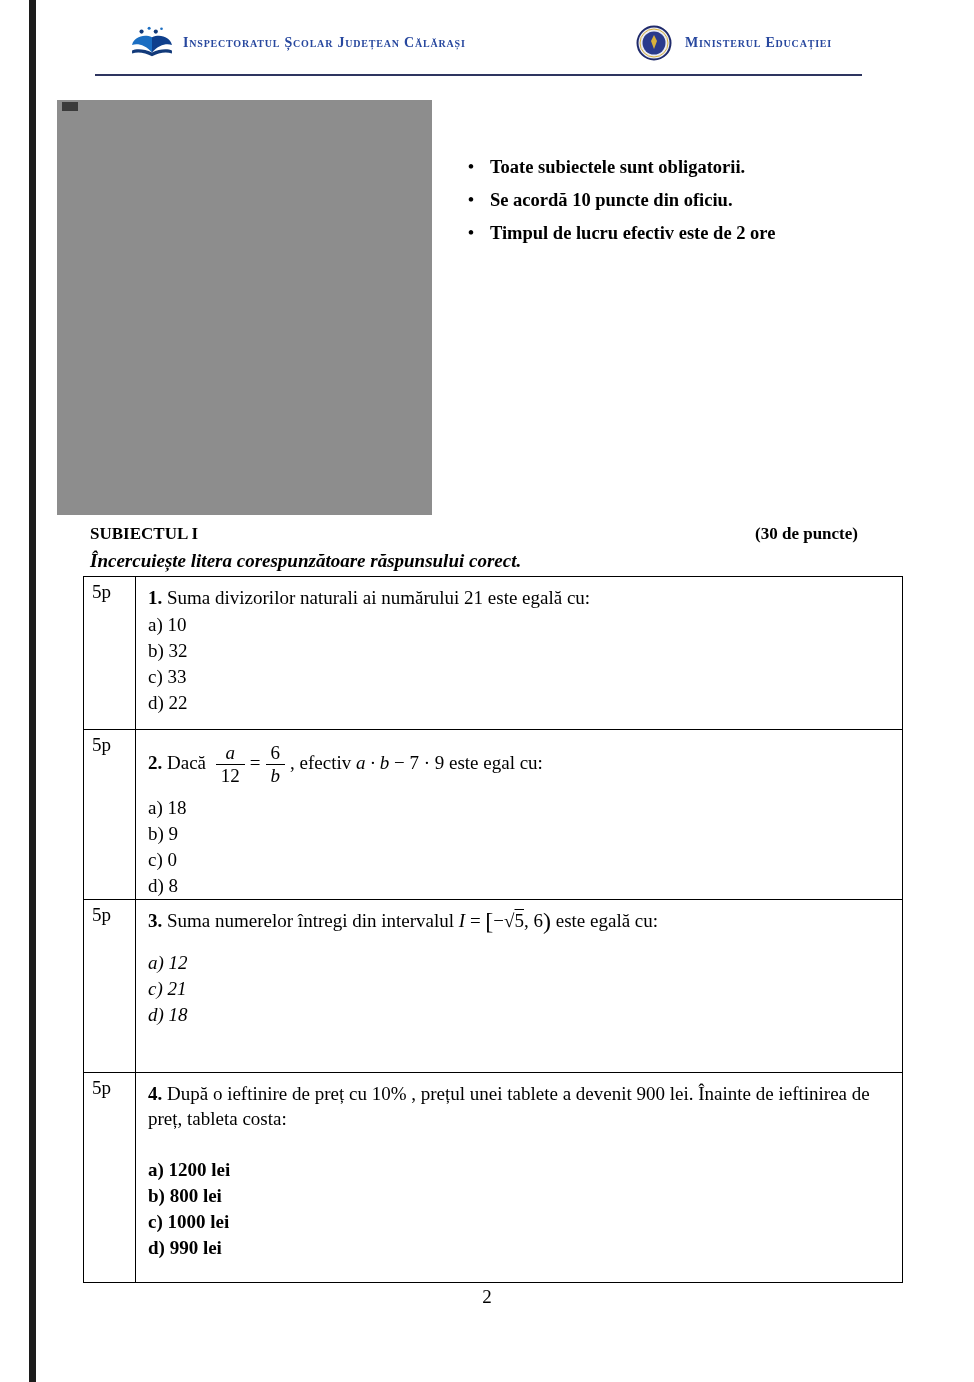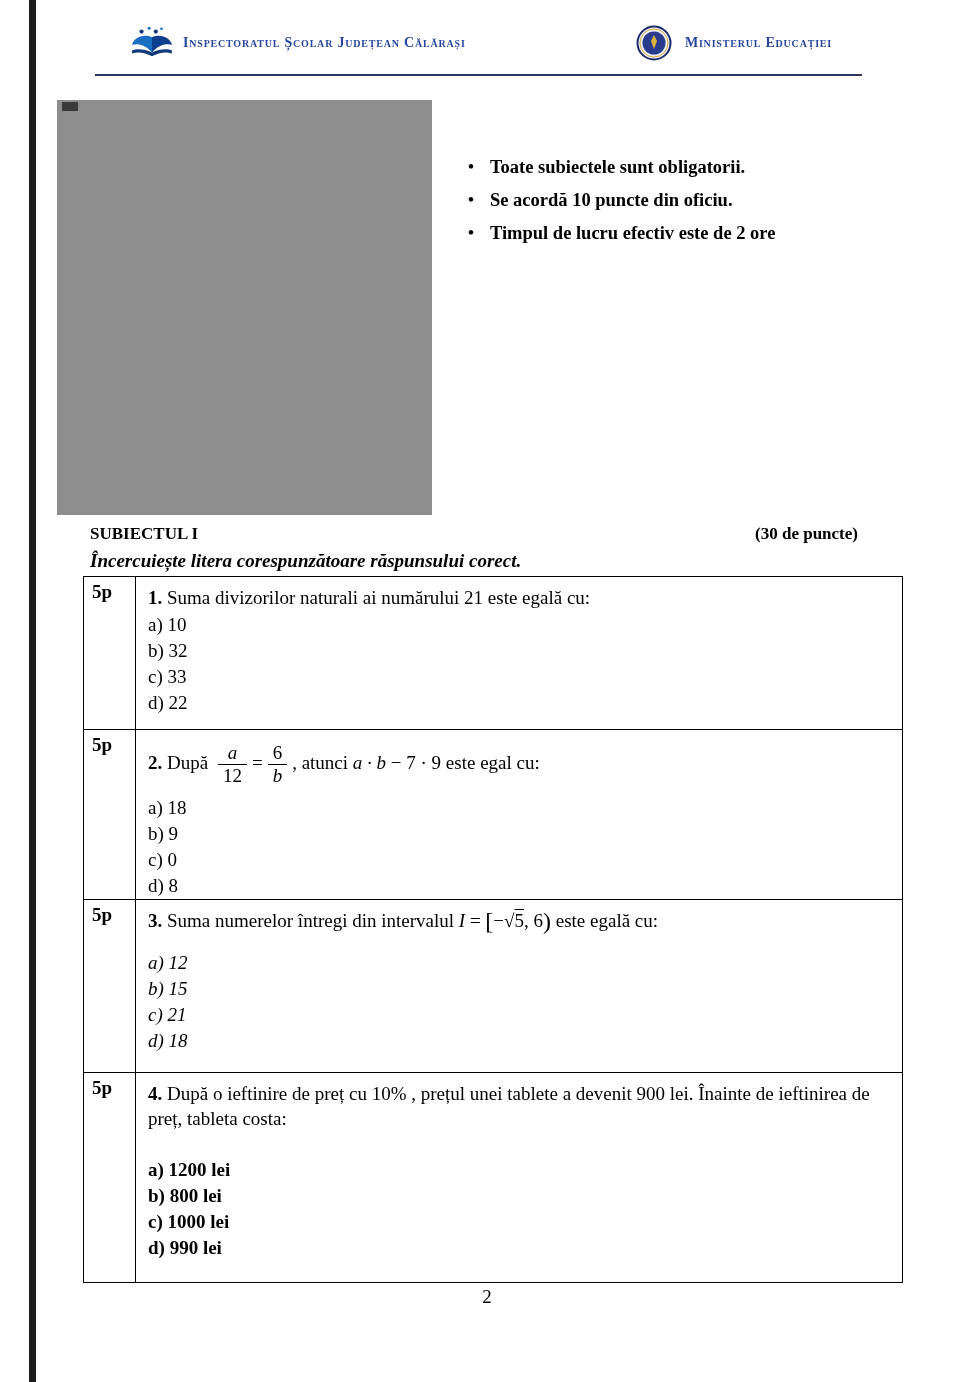--- a/index.html
+++ b/index.html
@@ -30,21 +30,21 @@
 
   
   .section-head{position:absolute;top:524px;left:90px;width:768px;display:flex;
     justify-content:space-between;font-weight:bold;font-size:17px;}
   .instruction{position:absolute;top:550px;left:90px;font-weight:bold;font-style:italic;font-size:19px;}
 
   
   .qtable{position:absolute;top:576px;left:83px;width:820px;border:1.5px solid #000;box-sizing:border-box;}
   .qrow{display:flex;border-top:1.5px solid #000;box-sizing:border-box;}
   .qrow:first-child{border-top:none;}
-  .pts{width:52px;flex-shrink:0;border-right:1.5px solid #000;font-weight:bold;font-size:19px;
+  .pts{width:52px;flex-shrink:0;border-right:1.5px solid #000;font-weight:normal;font-size:19px;
     padding:4px 4px 0 8px;box-sizing:border-box;}
   .qcell{flex:1;padding:8px 16px 0 12px;font-size:19px;box-sizing:border-box;line-height:25px;}
   .qrow1{min-height:152px;} .qrow2{min-height:162px;} .qrow3{min-height:173px;} .qrow4{min-height:210px;}
   .qnum{font-weight:bold;}
   .opt{line-height:26px;}
   .opts{margin-top:2px;}
   .qrow2 .qline{margin-top:4px;}
   .qrow2 .opts{margin-top:8px;}
   .qrow3 .opts{margin-top:16px;font-style:italic;}
   .qrow4 .opts{margin-top:26px;font-weight:bold;}
@@ -136,22 +136,22 @@
           <div class="opt">d) 22</div>
         </div>
       </div>
     </div>
 
     <div class="qrow qrow2">
       <div class="pts">5p</div>
       <div class="qcell">
         <div class="qline">
           <span class="qnum">2.</span>
-          <span>După</span>
-          <span class="frac"><span class="num math">a</span><span class="den">12</span></span><span>=</span><span class="frac"><span class="num">6</span><span class="den math">b</span></span><span>, atunci</span>
+          <span>Dacă</span>
+          <span class="frac"><span class="num math">a</span><span class="den">12</span></span><span>=</span><span class="frac"><span class="num">6</span><span class="den math">b</span></span><span>, efectiv</span>
           <span class="math">a · b</span>
           <span>− 7 · 9</span>
           <span>este egal cu:</span>
         </div>
         <div class="opts">
           <div class="opt">a) 18</div>
           <div class="opt">b) 9</div>
           <div class="opt">c) 0</div>
           <div class="opt">d) 8</div>
         </div>
@@ -164,21 +164,20 @@
         <div class="qline">
           <span class="qnum">3.</span>
           <span>Suma numerelor întregi din intervalul</span>
           <span class="math">I</span>
           <span>=</span>
           <span class="bigb">[</span><span>−</span><span>√</span><span class="radicand">5</span><span>, 6</span><span class="bigb">)</span>
           <span>este egală cu:</span>
         </div>
         <div class="opts">
           <div class="opt">a) 12</div>
-          <div class="opt">b) 15</div>
           <div class="opt">c) 21</div>
           <div class="opt">d) 18</div>
         </div>
       </div>
     </div>
 
     <div class="qrow qrow4">
       <div class="pts">5p</div>
       <div class="qcell">
         <div class="qline">

